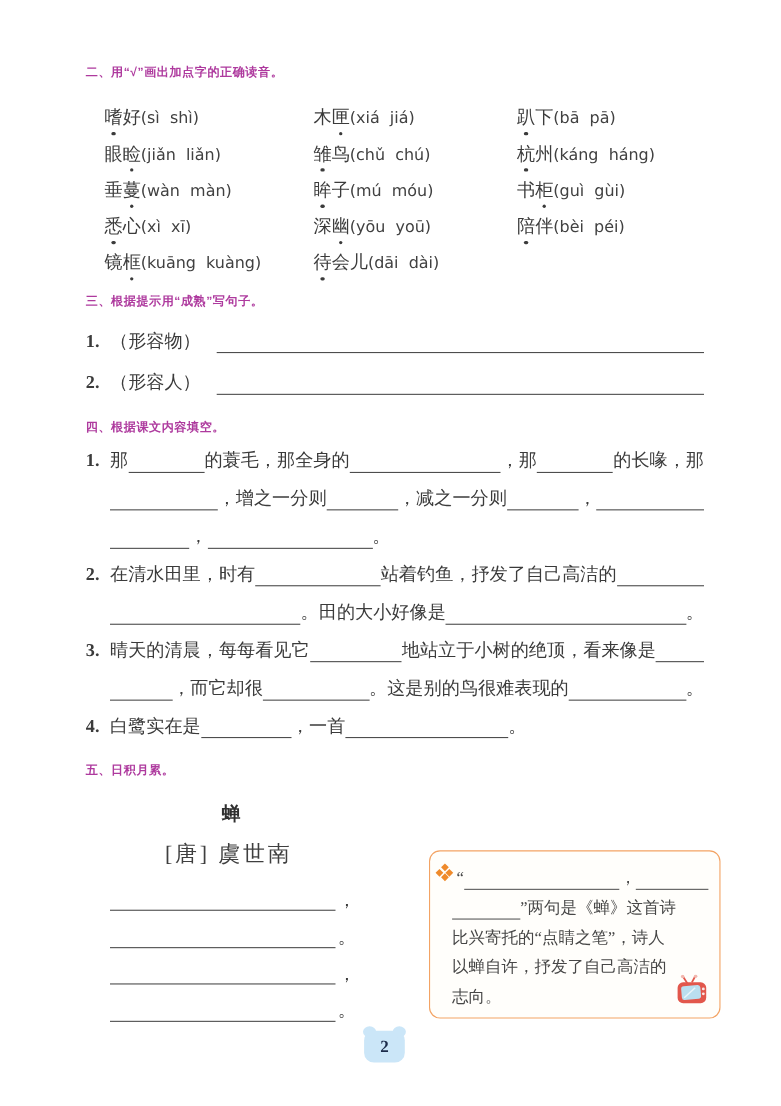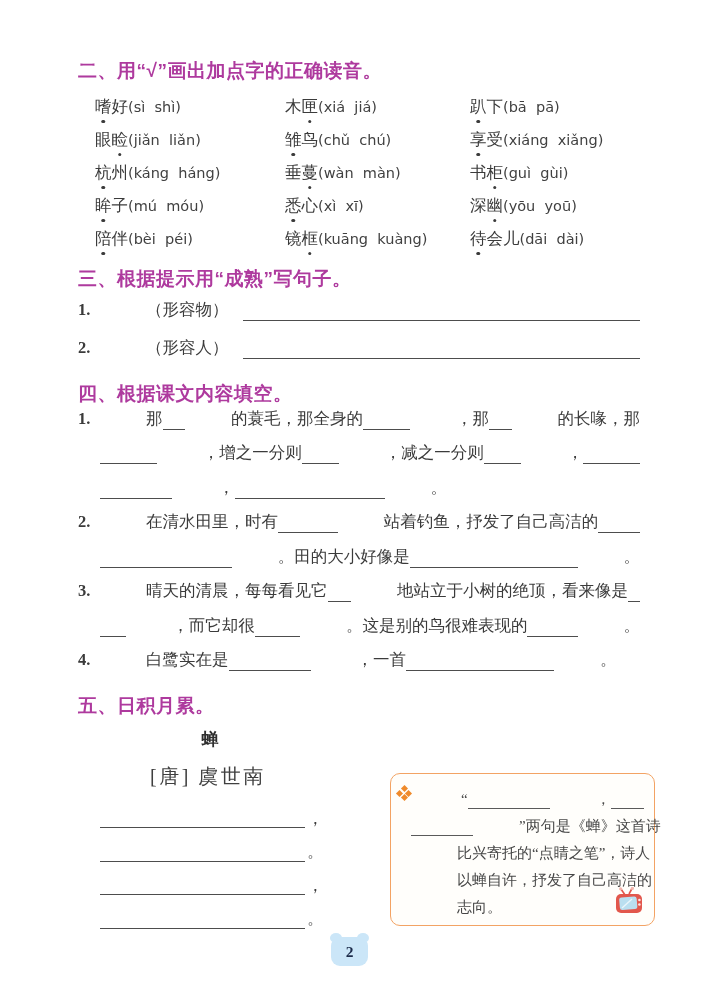--- a/index.html
+++ b/index.html
@@ -3,38 +3,38 @@
 <meta charset="utf-8">
 <style>
   html,body{margin:0;padding:0;background:#ffffff;}
   #page{
     position:relative; width:710px; height:1005px; background:#ffffff;
     font-family:"Liberation Serif", serif; color:#3b3b3b; overflow:hidden;
   }
   .sec-heading{
     position:absolute; left:78px;
     font-family:"Liberation Sans", sans-serif; font-weight:bold;
-    font-size:19px; color:#ae3a9e; letter-spacing:.5px; white-space:nowrap;
+    font-size:11px; color:#ae3a9e; letter-spacing:.5px; white-space:nowrap;
   }
   
   #sec2-grid{
     position:absolute; left:95px; top:95px; width:552px;
     display:grid; grid-template-columns:190px 185px 1fr; row-gap:9px;
   }
   .word-cell{font-size:16.5px; white-space:nowrap; height:24px; line-height:24px;}
   .dc{position:relative; display:inline-block;}
   .dc.dot::after{
     content:""; position:absolute; left:50%; bottom:-4px;
     transform:translateX(-50%); width:3.5px; height:3.5px;
     background:#3b3b3b; border-radius:50%;
   }
   .pinyin{font-family:"DejaVu Sans", sans-serif; font-size:14.5px; color:#414141; white-space:pre;}
   
   .fill-line{display:flex; align-items:flex-end; font-size:16.5px; color:#3b3b3b;}
-  .fill-line .t{white-space:pre; line-height:1.25; flex:0 0 auto;margin-left:46px;}
+  .fill-line .t{white-space:pre; line-height:1.25; flex:0 0 auto;}
   .item-num{font-weight:bold; flex:0 0 22px; font-size:16.5px; line-height:1.25;}
   .blank{height:1.05em; border-bottom:1.3px solid #4d4d4d; flex:1 1 auto; min-width:4px;}
   .fill-line:not(.full) .blank{flex:0 0 auto;}
   
   #sec3-body{position:absolute; left:78px; top:300px; width:562px;}
   .sec3-line{margin-bottom:17px; height:21px;}
   .sec3-line .blank{margin-left:14px;}
   
   #sec4-body{position:absolute; left:78px; top:408px; width:562px;}
   .sec4-line{margin-bottom:13px; height:21.5px;}
@@ -82,25 +82,24 @@
 
 <div id="page">
 
   <div class="sec-heading" style="top:58px">二、用“√”画出加点字的正确读音。</div>
   <div id="sec2-grid">
       <span class="word-cell"><span class="dc dot">嗜</span><span class="dc">好</span><span class="pinyin">(sì  shì)</span></span>
       <span class="word-cell"><span class="dc">木</span><span class="dc dot">匣</span><span class="pinyin">(xiá  jiá)</span></span>
       <span class="word-cell"><span class="dc dot">趴</span><span class="dc">下</span><span class="pinyin">(bā  pā)</span></span>
       <span class="word-cell"><span class="dc">眼</span><span class="dc dot">睑</span><span class="pinyin">(jiǎn  liǎn)</span></span>
       <span class="word-cell"><span class="dc dot">雏</span><span class="dc">鸟</span><span class="pinyin">(chǔ  chú)</span></span>
-      <span class="word-cell"><span class="dc dot">享</span><span class="dc">受</span><span class="pinyin">(xiáng  xiǎng)</span></span>
       <span class="word-cell"><span class="dc dot">杭</span><span class="dc">州</span><span class="pinyin">(káng  háng)</span></span>
       <span class="word-cell"><span class="dc">垂</span><span class="dc dot">蔓</span><span class="pinyin">(wàn  màn)</span></span>
+      <span class="word-cell"><span class="dc dot">眸</span><span class="dc">子</span><span class="pinyin">(mú  móu)</span></span>
       <span class="word-cell"><span class="dc">书</span><span class="dc dot">柜</span><span class="pinyin">(guì  gùi)</span></span>
-      <span class="word-cell"><span class="dc dot">眸</span><span class="dc">子</span><span class="pinyin">(mú  móu)</span></span>
       <span class="word-cell"><span class="dc dot">悉</span><span class="dc">心</span><span class="pinyin">(xì  xī)</span></span>
       <span class="word-cell"><span class="dc">深</span><span class="dc dot">幽</span><span class="pinyin">(yōu  yoū)</span></span>
       <span class="word-cell"><span class="dc dot">陪</span><span class="dc">伴</span><span class="pinyin">(bèi  péi)</span></span>
       <span class="word-cell"><span class="dc">镜</span><span class="dc dot">框</span><span class="pinyin">(kuāng  kuàng)</span></span>
       <span class="word-cell"><span class="dc dot">待</span><span class="dc">会</span><span class="dc">儿</span><span class="pinyin">(dāi  dài)</span></span>
     </div>
 
   <div class="sec-heading" style="top:266px">三、根据提示用“成熟”写句子。</div>
   <div id="sec3-body">
       <div class="fill-line sec3-line full">

